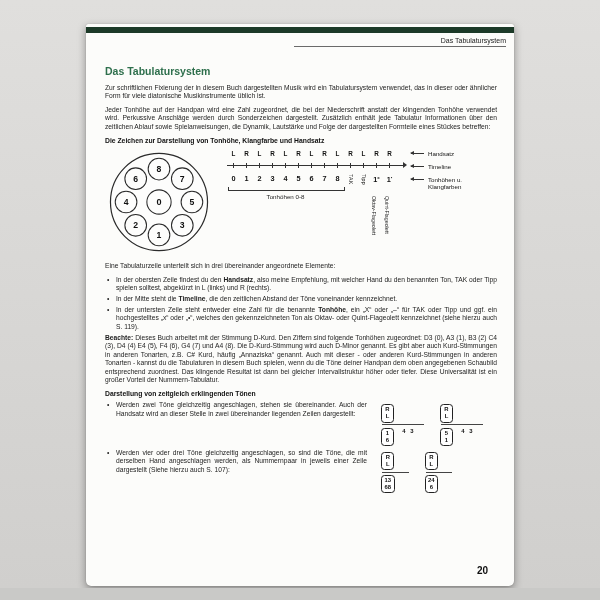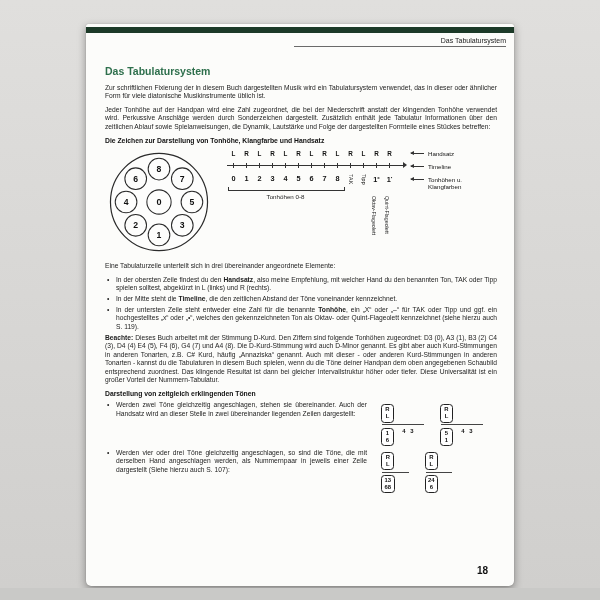--- a/index.html
+++ b/index.html
@@ -298,15 +298,15 @@
                 <div class="mt-box notes">
                   <span>24</span>
                   <span>6</span>
                 </div>
               </div>
             </div>
           </div>
       </div>
     </div>
 
-    <div class="pagenum">18</div>
+    <div class="pagenum">20</div>
   </div>
 </div>
 
 </body></html>

